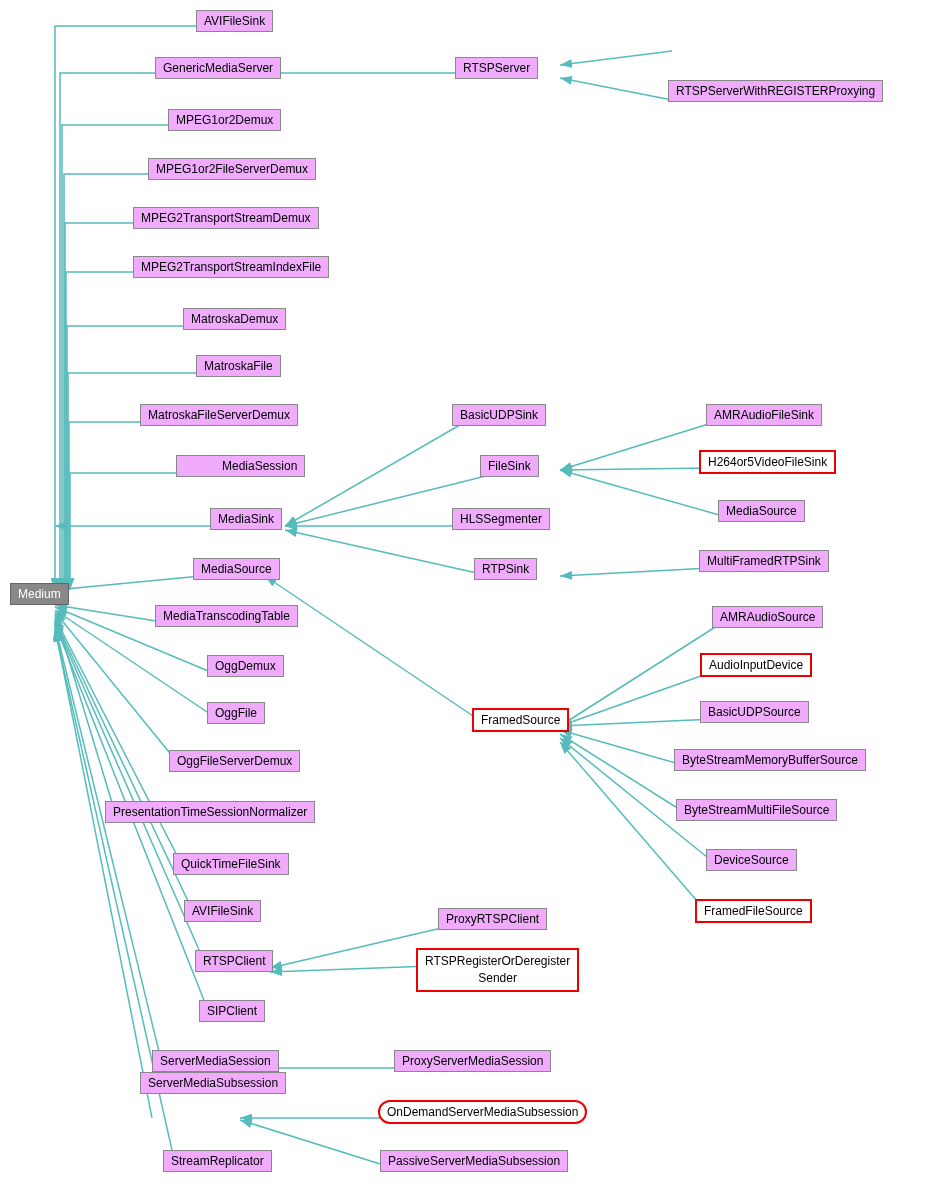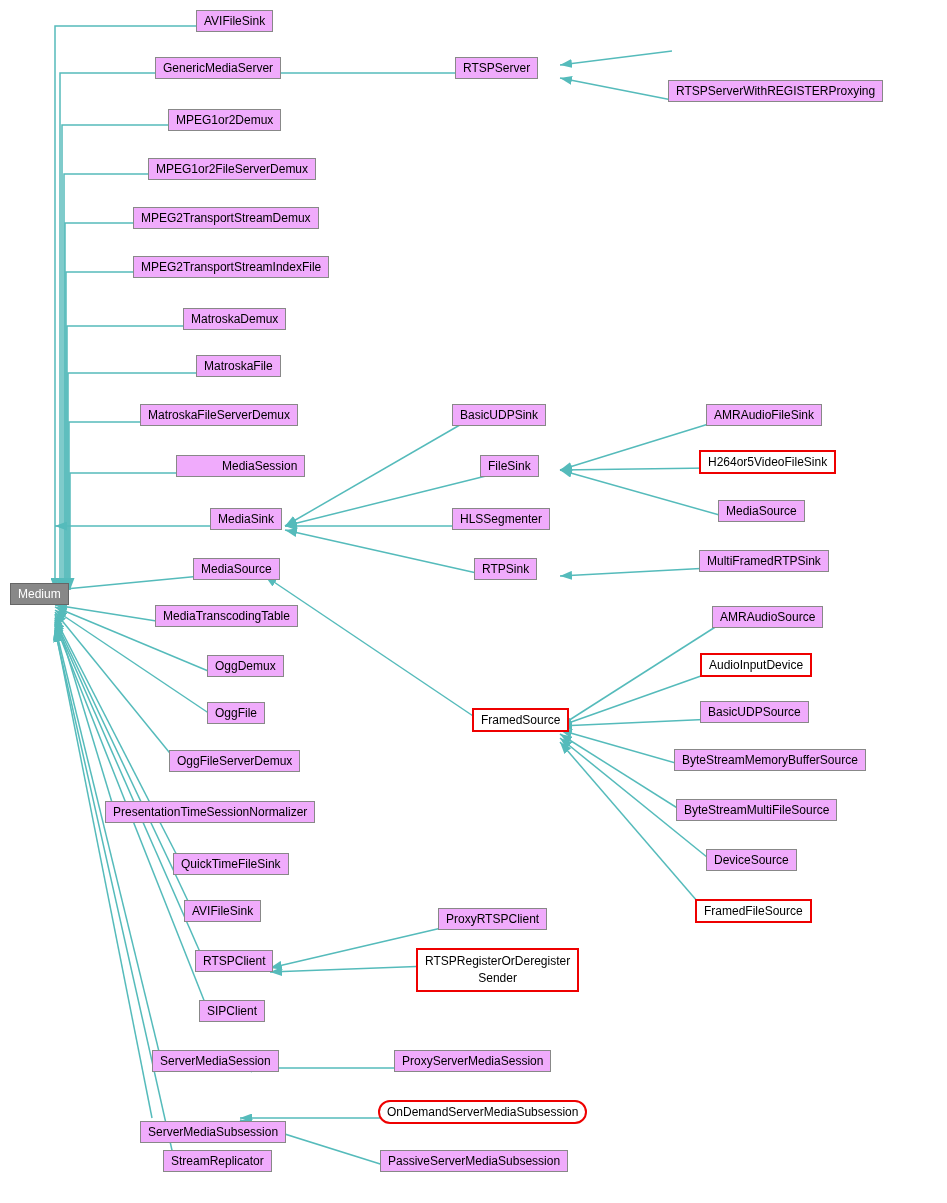--- a/index.html
+++ b/index.html
@@ -183,21 +183,21 @@
 <div class="node" style="left:155px;top:605px;">MediaTranscodingTable</div>
 <div class="node" style="left:200px;top:655px;margin-left:7px;">OggDemux</div>
 <div class="node" style="left:207px;top:702px;">OggFile</div>
 <div class="node" style="left:169px;top:750px;">OggFileServerDemux</div>
 <div class="node" style="left:105px;top:801px;">PresentationTimeSessionNormalizer</div>
 <div class="node" style="left:173px;top:853px;">QuickTimeFileSink</div>
 <div class="node" style="left:184px;top:900px;">AVIFileSink</div>
 <div class="node" style="left:195px;top:950px;">RTSPClient</div>
 <div class="node" style="left:199px;top:1000px;">SIPClient</div>
 <div class="node" style="left:152px;top:1050px;">ServerMediaSession</div>
-<div class="node" style="left:140px;top:1121px;">ServerMediaSubsession</div>
+<div class="node" style="left:140px;top:1072px;">ServerMediaSubsession</div>
 <div class="node" style="left:163px;top:1150px;">StreamReplicator</div>
 
 <div class="node" style="left:452px;top:404px;">BasicUDPSink</div>
 <div class="node" style="left:480px;top:455px;">FileSink</div>
 <div class="node" style="left:452px;top:508px;">HLSSegmenter</div>
 <div class="node" style="left:474px;top:558px;">RTPSink</div>
 
 <div class="node" style="left:706px;top:404px;">AMRAudioFileSink</div>
 <div class="node node-red" style="left:699px;top:450px;">H264or5VideoFileSink</div>
 <div class="node" style="left:718px;top:500px;">MediaSource</div>

